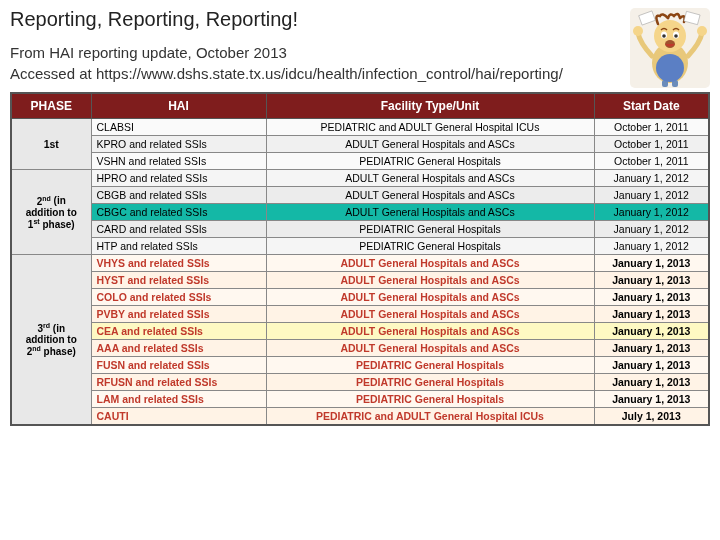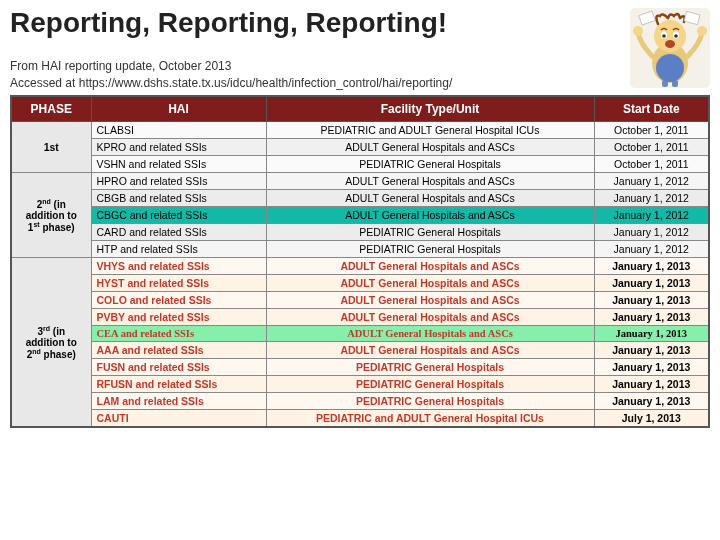--- a/index.html
+++ b/index.html
@@ -20,29 +20,29 @@
     .header-area {
       display: flex;
       align-items: flex-start;
       justify-content: space-between;
       margin-bottom: 4px;
     }
     .header-text {
       flex: 1;
     }
     .title {
-      font-size: 28px;
-      font-weight: bold;
+      font-size: 20px;
+      font-weight: normal;
       color: #222;
       line-height: 1.1;
     }
     .source-text {
-      font-size: 12px;
+      font-size: 15px;
       color: #333;
-      margin-top: 19px;
+      margin-top: 12px;
       line-height: 1.4;
     }
     .mascot {
       width: 80px;
       height: 80px;
       flex-shrink: 0;
       margin-left: 8px;
     }
     
     .mascot-img {
@@ -205,21 +205,21 @@
         <tr style="background: rgb(255, 248, 240);">
           <td class="hai-cell"><span class="orange-text">COLO and related SSIs</span></td>
           <td><span class="orange-text">ADULT General Hospitals and ASCs</span></td>
           <td><strong>January 1, 2013</strong></td>
         </tr>
         <tr style="background: rgb(255, 243, 230);">
           <td class="hai-cell"><span class="orange-text">PVBY and related SSIs</span></td>
           <td><span class="orange-text">ADULT General Hospitals and ASCs</span></td>
           <td><strong>January 1, 2013</strong></td>
         </tr>
-        <tr style="background: #86efac; font-family: Liberation Serif, serif;">
+        <tr style="background: #fef9c3;">
           <td class="hai-cell"><span class="orange-text">CEA and related SSIs</span></td>
           <td><span class="orange-text">ADULT General Hospitals and ASCs</span></td>
           <td><strong>January 1, 2013</strong></td>
         </tr>
         <tr style="background: rgb(255, 243, 230);">
           <td class="hai-cell"><span class="orange-text">AAA and related SSIs</span></td>
           <td><span class="orange-text">ADULT General Hospitals and ASCs</span></td>
           <td><strong>January 1, 2013</strong></td>
         </tr>
         <tr style="background: rgb(255, 248, 240);">

